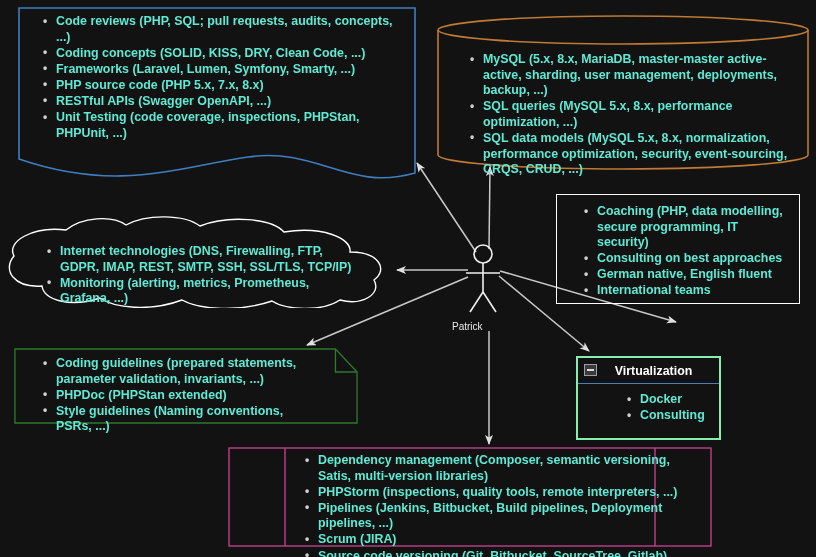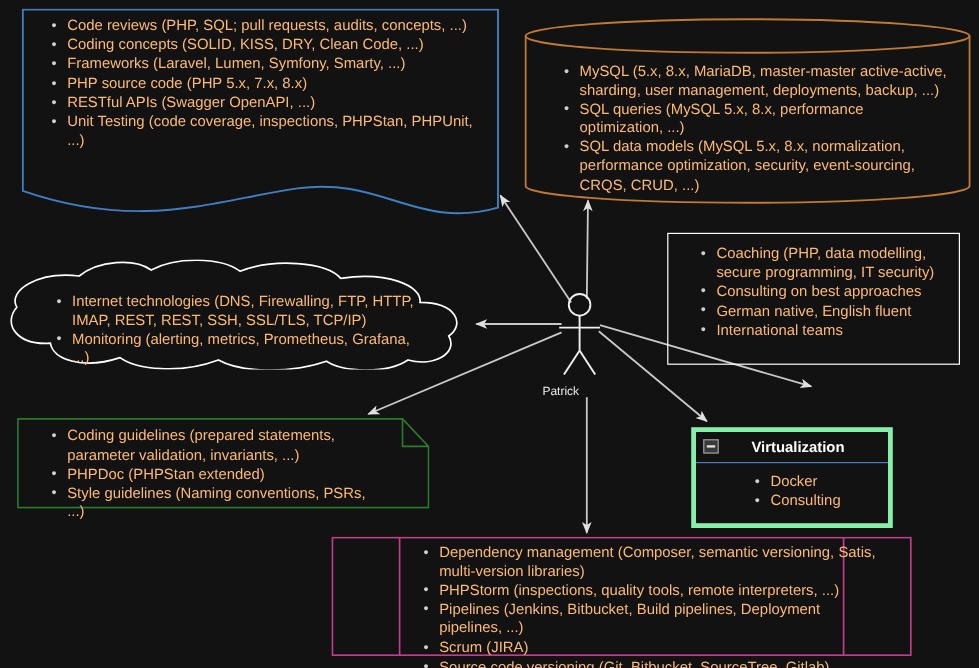--- a/index.html
+++ b/index.html
@@ -38,21 +38,22 @@
     margin: 0;
     padding: 0 0 0 0;
     list-style: none;
   }
   ul.items li {
     position: relative;
     font-size: 12.4px;
     line-height: 15.6px;
     padding-left: 16px;
     margin: 0 0 0.5px 0;
-    color: #fdba74;
+    color: #5eead4;
+    font-weight: bold;
   }
   ul.items li:before {
     content: "\2022";
     position: absolute;
     left: 3px;
     top: -0.5px;
     font-size: 12px;
     color: #cfcfcf;
   }
 
@@ -103,22 +104,22 @@
     width: 344px; height: 76px;
   }
   #node-guidelines .body {
     position: relative;
     padding: 8px 40px 0 26px;
   }
 
   
   #node-virt {
     left: 576px; top: 356px;
-    width: 168px; height: 84px;
-    border: 4px solid #86efac;
+    width: 145px; height: 84px;
+    border: 2px solid #86efac;
   }
   #node-virt .titlebar {
     position: relative;
     height: 25px;
     border-bottom: 1px solid #4a7fbf;
     display: flex;
     align-items: center;
   }
   #node-virt .collapse-icon {
     position: absolute;
@@ -145,21 +146,21 @@
     box-sizing: border-box;
   }
   #node-virt .body {
     position: relative;
     padding: 8px 0 0 46px;
   }
 
   
   #node-tools {
     left: 228px; top: 447px;
-    width: 484px; height: 100px; margin-left: 48px;
+    width: 484px; height: 100px;
   }
   #node-tools .body {
     position: relative;
     padding: 6px 22px 0 74px;
   }
 
   
   #node-actor {
     left: 452px; top: 240px;
     width: 62px; height: 92px;
@@ -238,21 +239,21 @@
                C378,78 358,90 336,84
                C318,96 282,94 268,85
                C236,96 196,94 178,84
                C146,96 110,92 96,82
                C66,92 40,84 38,70
                C10,72 -2,54 10,40
                C2,26 28,10 62,14 Z" fill="none" stroke="#ffffff" stroke-width="1.4"></path>
     </svg>
     <div class="body">
       <ul class="items">
-        <li>Internet technologies (DNS, Firewalling, FTP, HTTP, IMAP, REST, REST, SSH, SSL/TLS, TCP/IP)</li>
+        <li>Internet technologies (DNS, Firewalling, FTP, GDPR, IMAP, REST, SMTP, SSH, SSL/TLS, TCP/IP)</li>
         <li>Monitoring (alerting, metrics, Prometheus, Grafana, ...)</li>
       </ul>
     </div>
   </div>
 
   <div class="node" id="node-services">
     <div class="body">
       <ul class="items">
         <li>Coaching (PHP, data modelling, secure programming, IT security)</li>
         <li>Consulting on best approaches</li>

